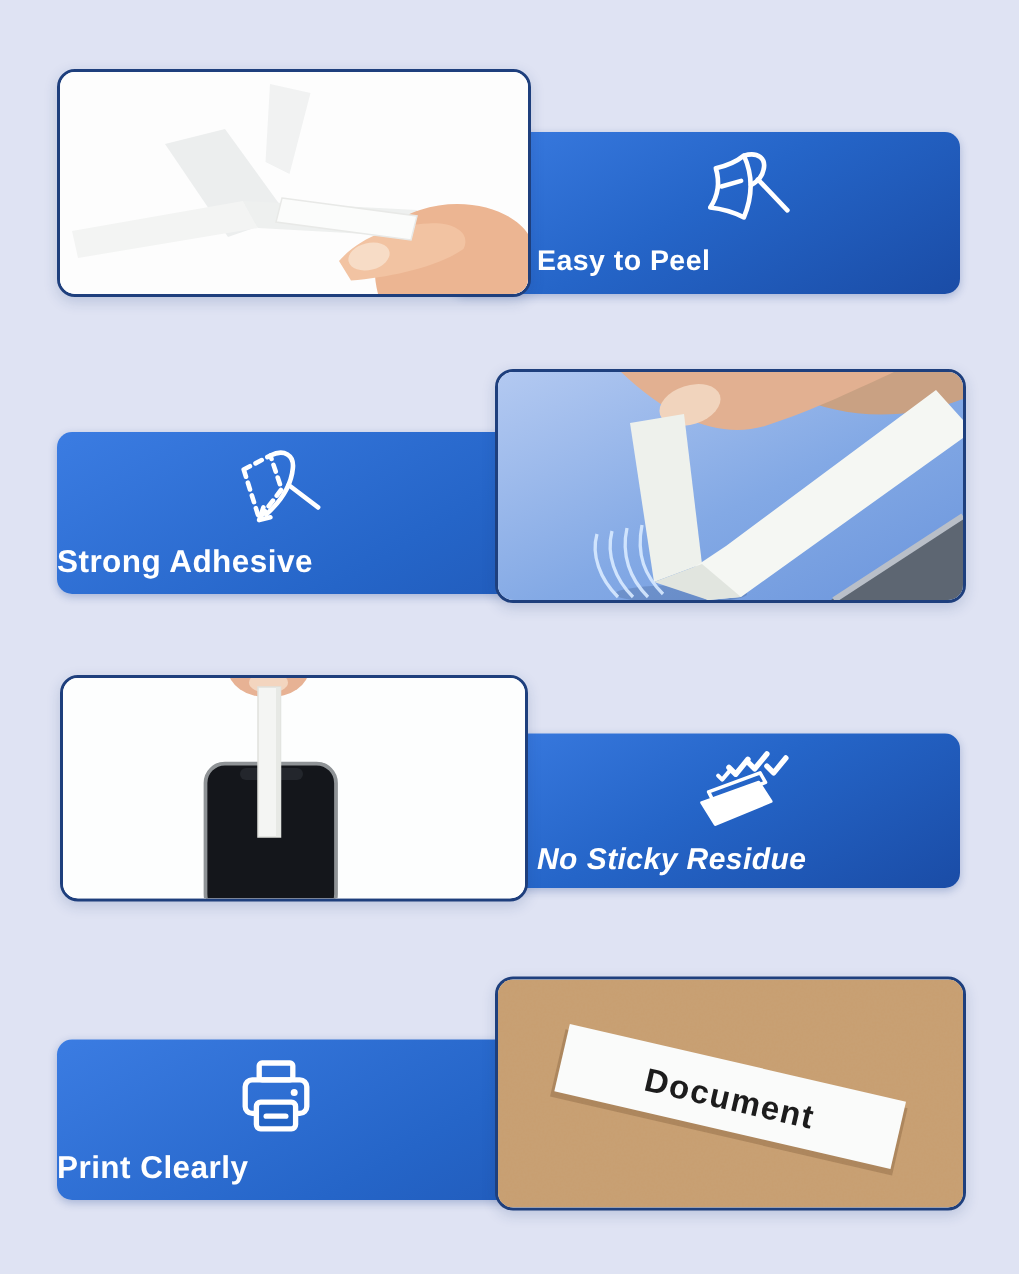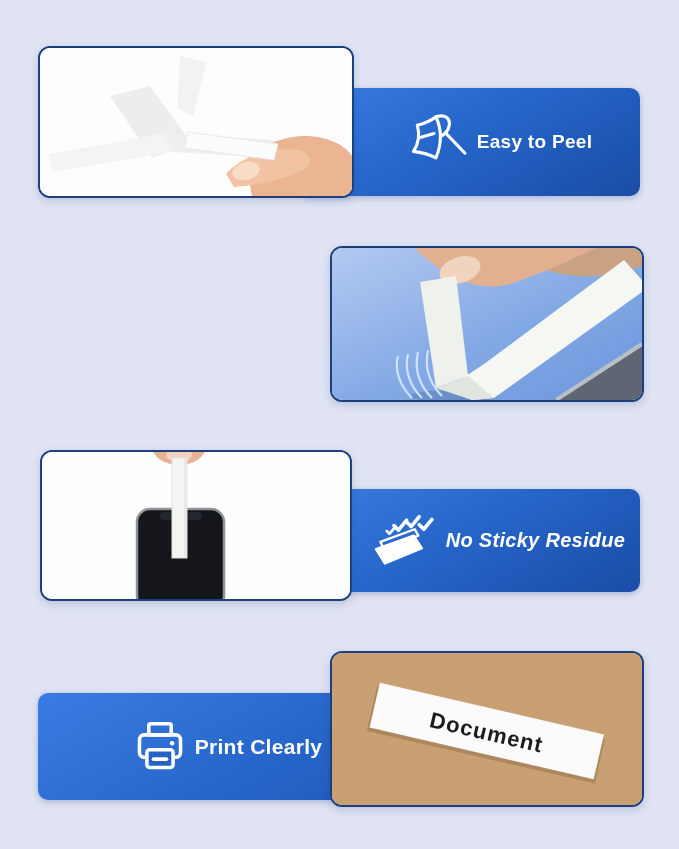--- a/index.html
+++ b/index.html
@@ -9,21 +9,21 @@
     font-family:"Liberation Sans", sans-serif;
   }
   
   .banner {
     position:absolute; border-radius:10px; z-index:1;
     background:linear-gradient(150deg,#3b7ce2 0%,#2565c8 48%,#1a4ca6 100%);
     box-shadow:0 2px 6px rgba(26,60,140,.28);
   }
   .banner-content {
     position:absolute; top:0; bottom:0;
-    display:flex; flex-direction:row; align-items:center; justify-content:center;
+    display:flex; flex-direction:column; justify-content:center;
     gap:5px;
   }
   .banner-label {
     color:#ffffff; font-weight:700; letter-spacing:.3px; white-space:nowrap;
   }
   
   .photo {
     position:absolute; z-index:2; overflow:hidden;
     border:2px solid #1e3f7d; border-radius:12px; background:#ffffff;
     box-shadow:0 3px 9px rgba(30,60,120,.18);
@@ -36,21 +36,21 @@
 
   #banner2 { left:38px;  top:288px; width:570px; height:108px; }
   #banner2 .banner-content { left:0; width:292px; }
   #photo2  { left:330px; top:246px; width:310px; height:152px; }
 
   #banner3 { left:300px; top:489px; width:340px; height:103px;font-style:italic; }
   #banner3 .banner-content { left:58px; right:8px; }
   #photo3  { left:40px;  top:450px; width:308px; height:147px; }
 
   #banner4 { left:38px;  top:693px; width:570px; height:107px; }
-  #banner4 .banner-content { left:0; width:292px;padding-left:42px; }
+  #banner4 .banner-content { left:0; width:292px; }
   #photo4  { left:330px; top:651px; width:310px; height:152px; }
 
   #banner1 .banner-label { font-size:19px; }
   #banner2 .banner-label { font-size:21px; }
   #banner3 .banner-label { font-size:20px; }
   #banner4 .banner-label { font-size:21px; }
 
   .icon-box { height:60px; display:flex; align-items:center; justify-content:center; }
   .icon-box svg { stroke:#fff; fill:none; stroke-width:3.3; stroke-linecap:round; stroke-linejoin:round; }
 </style>
@@ -79,20 +79,33 @@
       <polygon points="70,48 110,38 152,96 112,110" fill="#eceeee"></polygon>
       <polygon points="8,106 122,86 132,104 12,124" fill="#f3f4f3"></polygon>
       <polygon points="122,86 238,92 240,110 132,104" fill="#eef0ef"></polygon>
       <path d="M212 148 C205 120 215 100 240 92 C270 82 302 92 312 108 L312 148 Z" fill="#ecb592"></path>
       <path d="M186 126 C200 110 222 102 246 101 C264 100 274 108 269 118 C252 130 220 137 194 139 Z" fill="#f2c3a2"></path>
       <ellipse cx="206" cy="123" rx="14" ry="9" fill="#f7dcc6" transform="rotate(-14 206 123)"></ellipse>
       <polygon points="148,84 238,96 234,112 144,100" fill="#fbfcfb" stroke="#e8e9e7" stroke-width="1"></polygon>
     </svg>
   </div>
 
+  <div class="banner" id="banner2">
+    <div class="banner-content">
+      <div class="icon-box">
+        <svg viewBox="0 0 76 62" width="74" height="58">
+          <path d="M15 15 L34 5 L42 29 L26 50 Z" stroke-dasharray="5 4.5"></path>
+          <path d="M34 5 C44 0 51 5 50 14 C49 25 42 37 31 47"></path>
+          <path d="M29 42 L26 51 L34 49"></path>
+          <path d="M47 26 L68 42"></path>
+        </svg>
+      </div>
+      <div class="banner-label">Strong Adhesive</div>
+    </div>
+  </div>
   <div class="photo" id="photo2">
     <svg viewBox="0 0 310 152" width="310" height="152">
       <defs>
         <linearGradient id="surf" x1="0" y1="0" x2="1" y2="1">
           <stop offset="0" stop-color="#b3c9f1"></stop>
           <stop offset="0.55" stop-color="#83a9e5"></stop>
           <stop offset="1" stop-color="#6b95dc"></stop>
         </linearGradient>
       </defs>
       <rect x="0" y="0" width="310" height="152" fill="url(#surf)"></rect>

